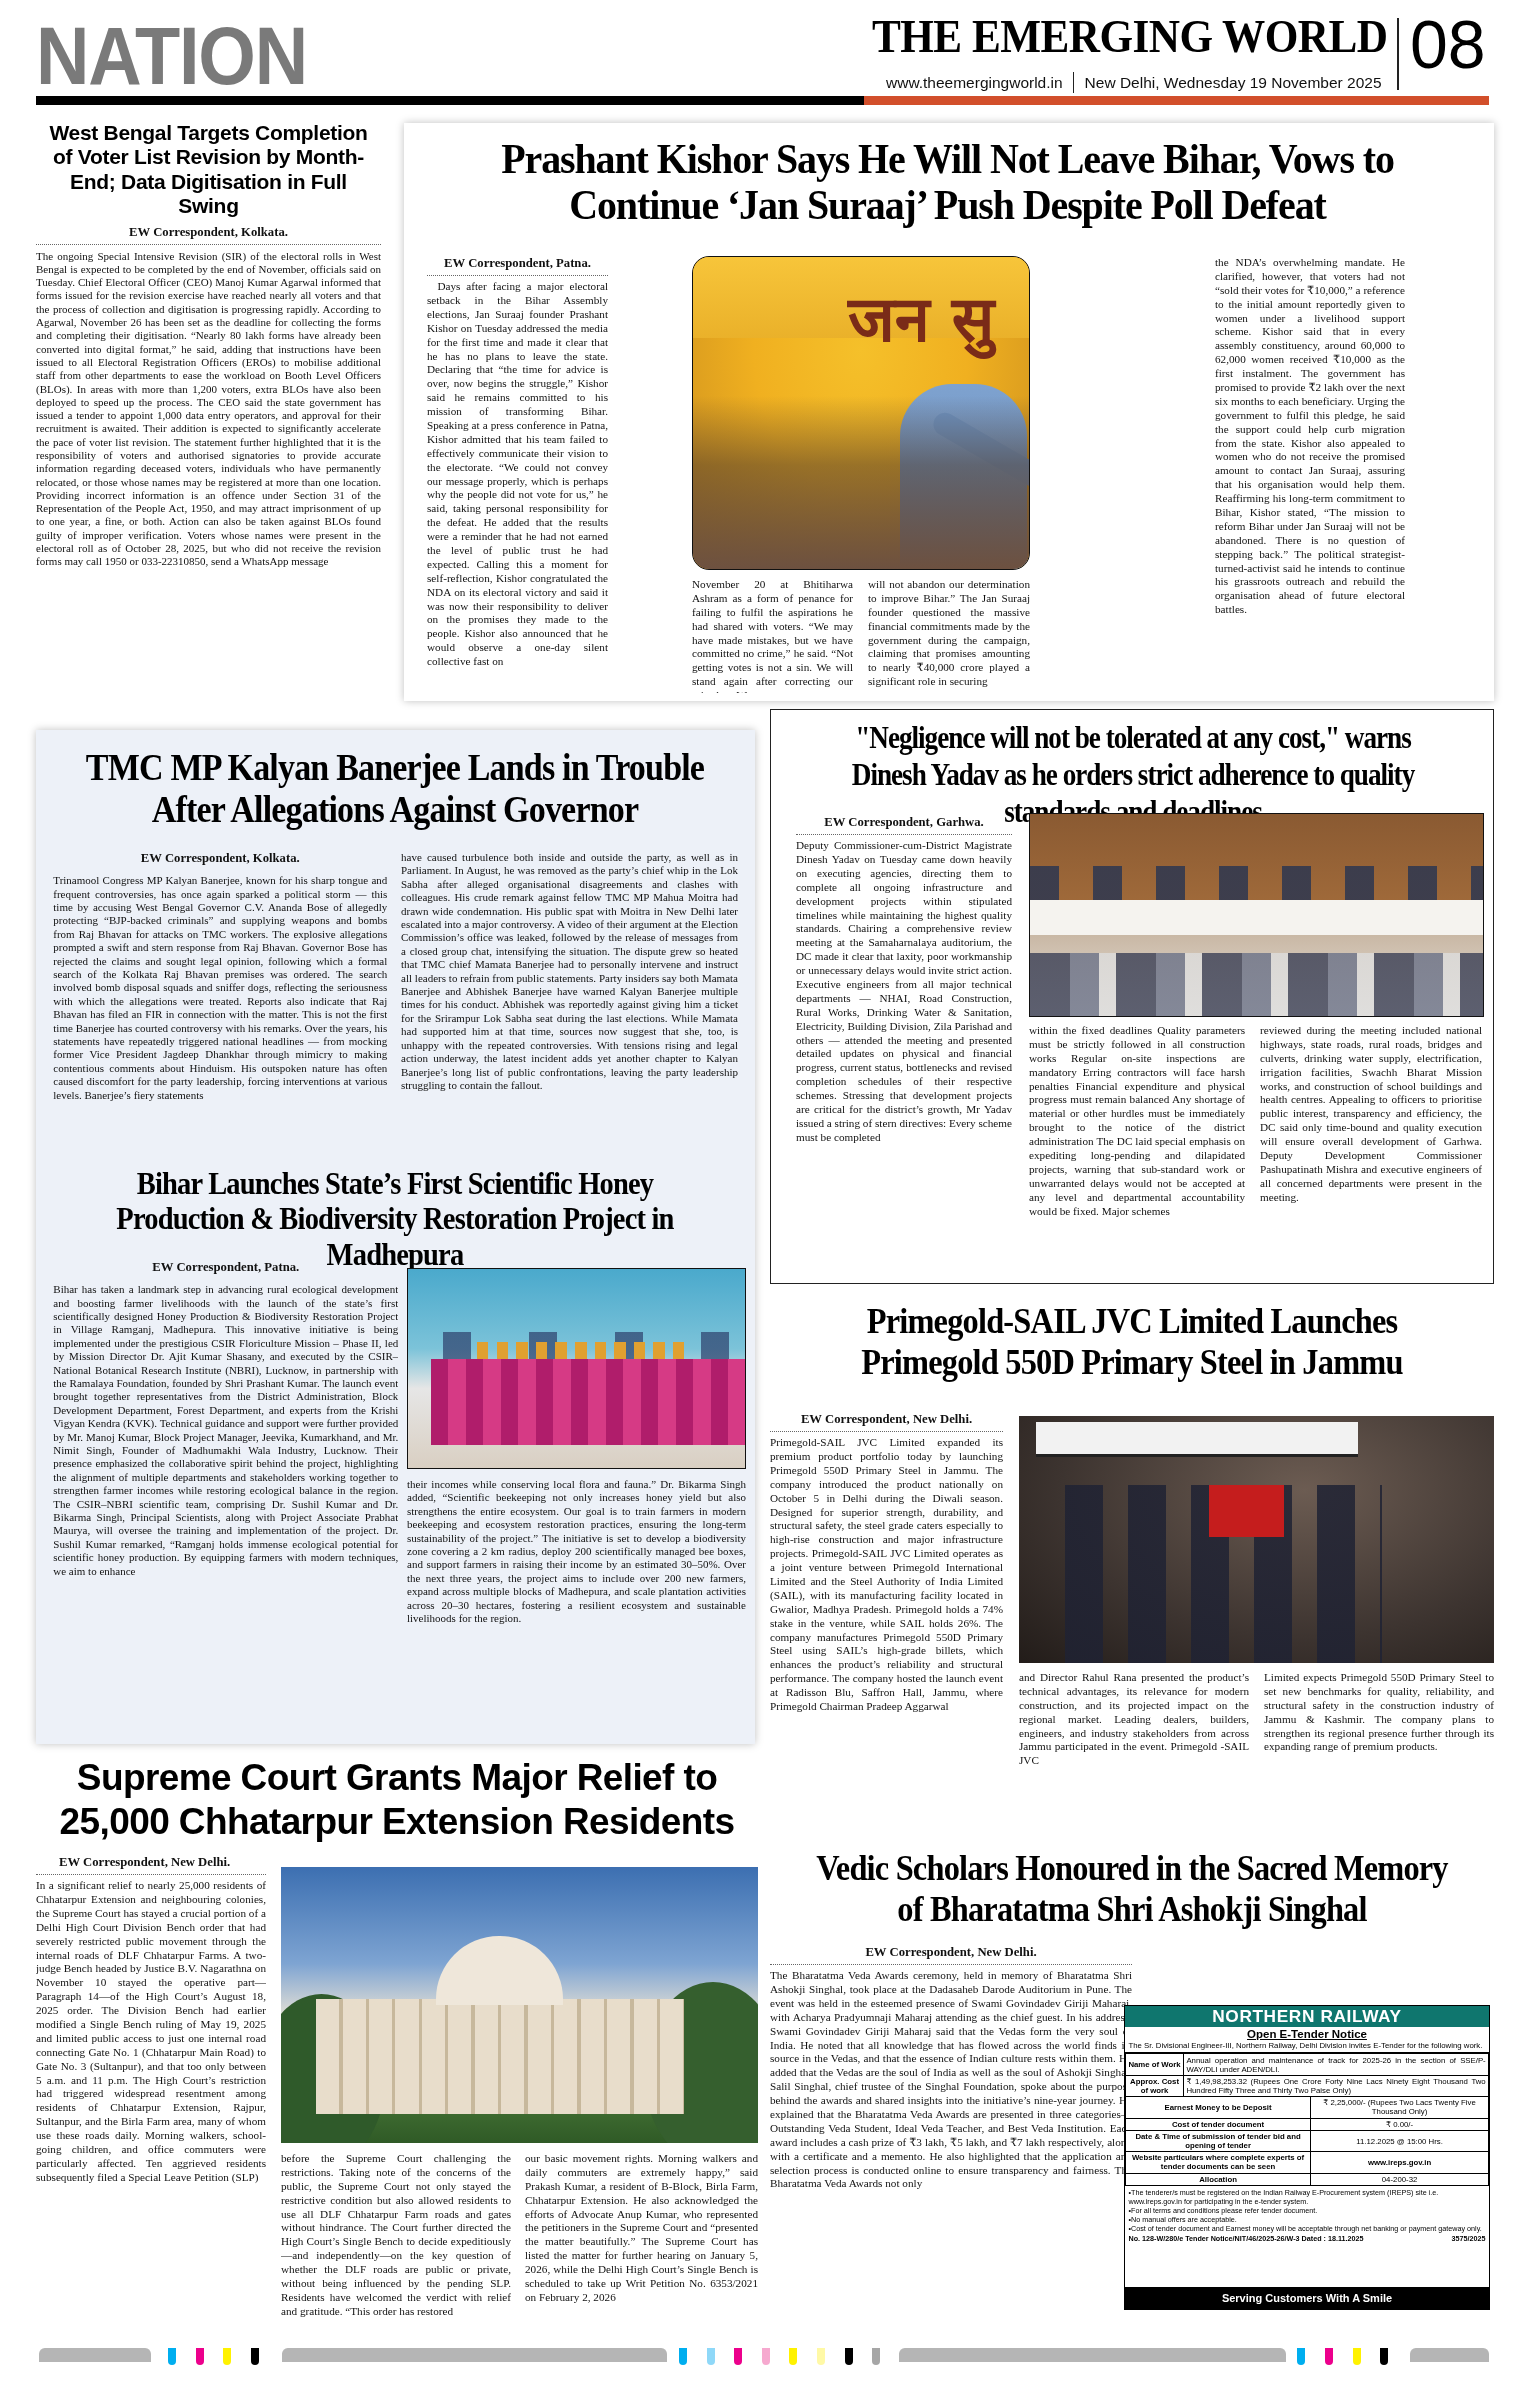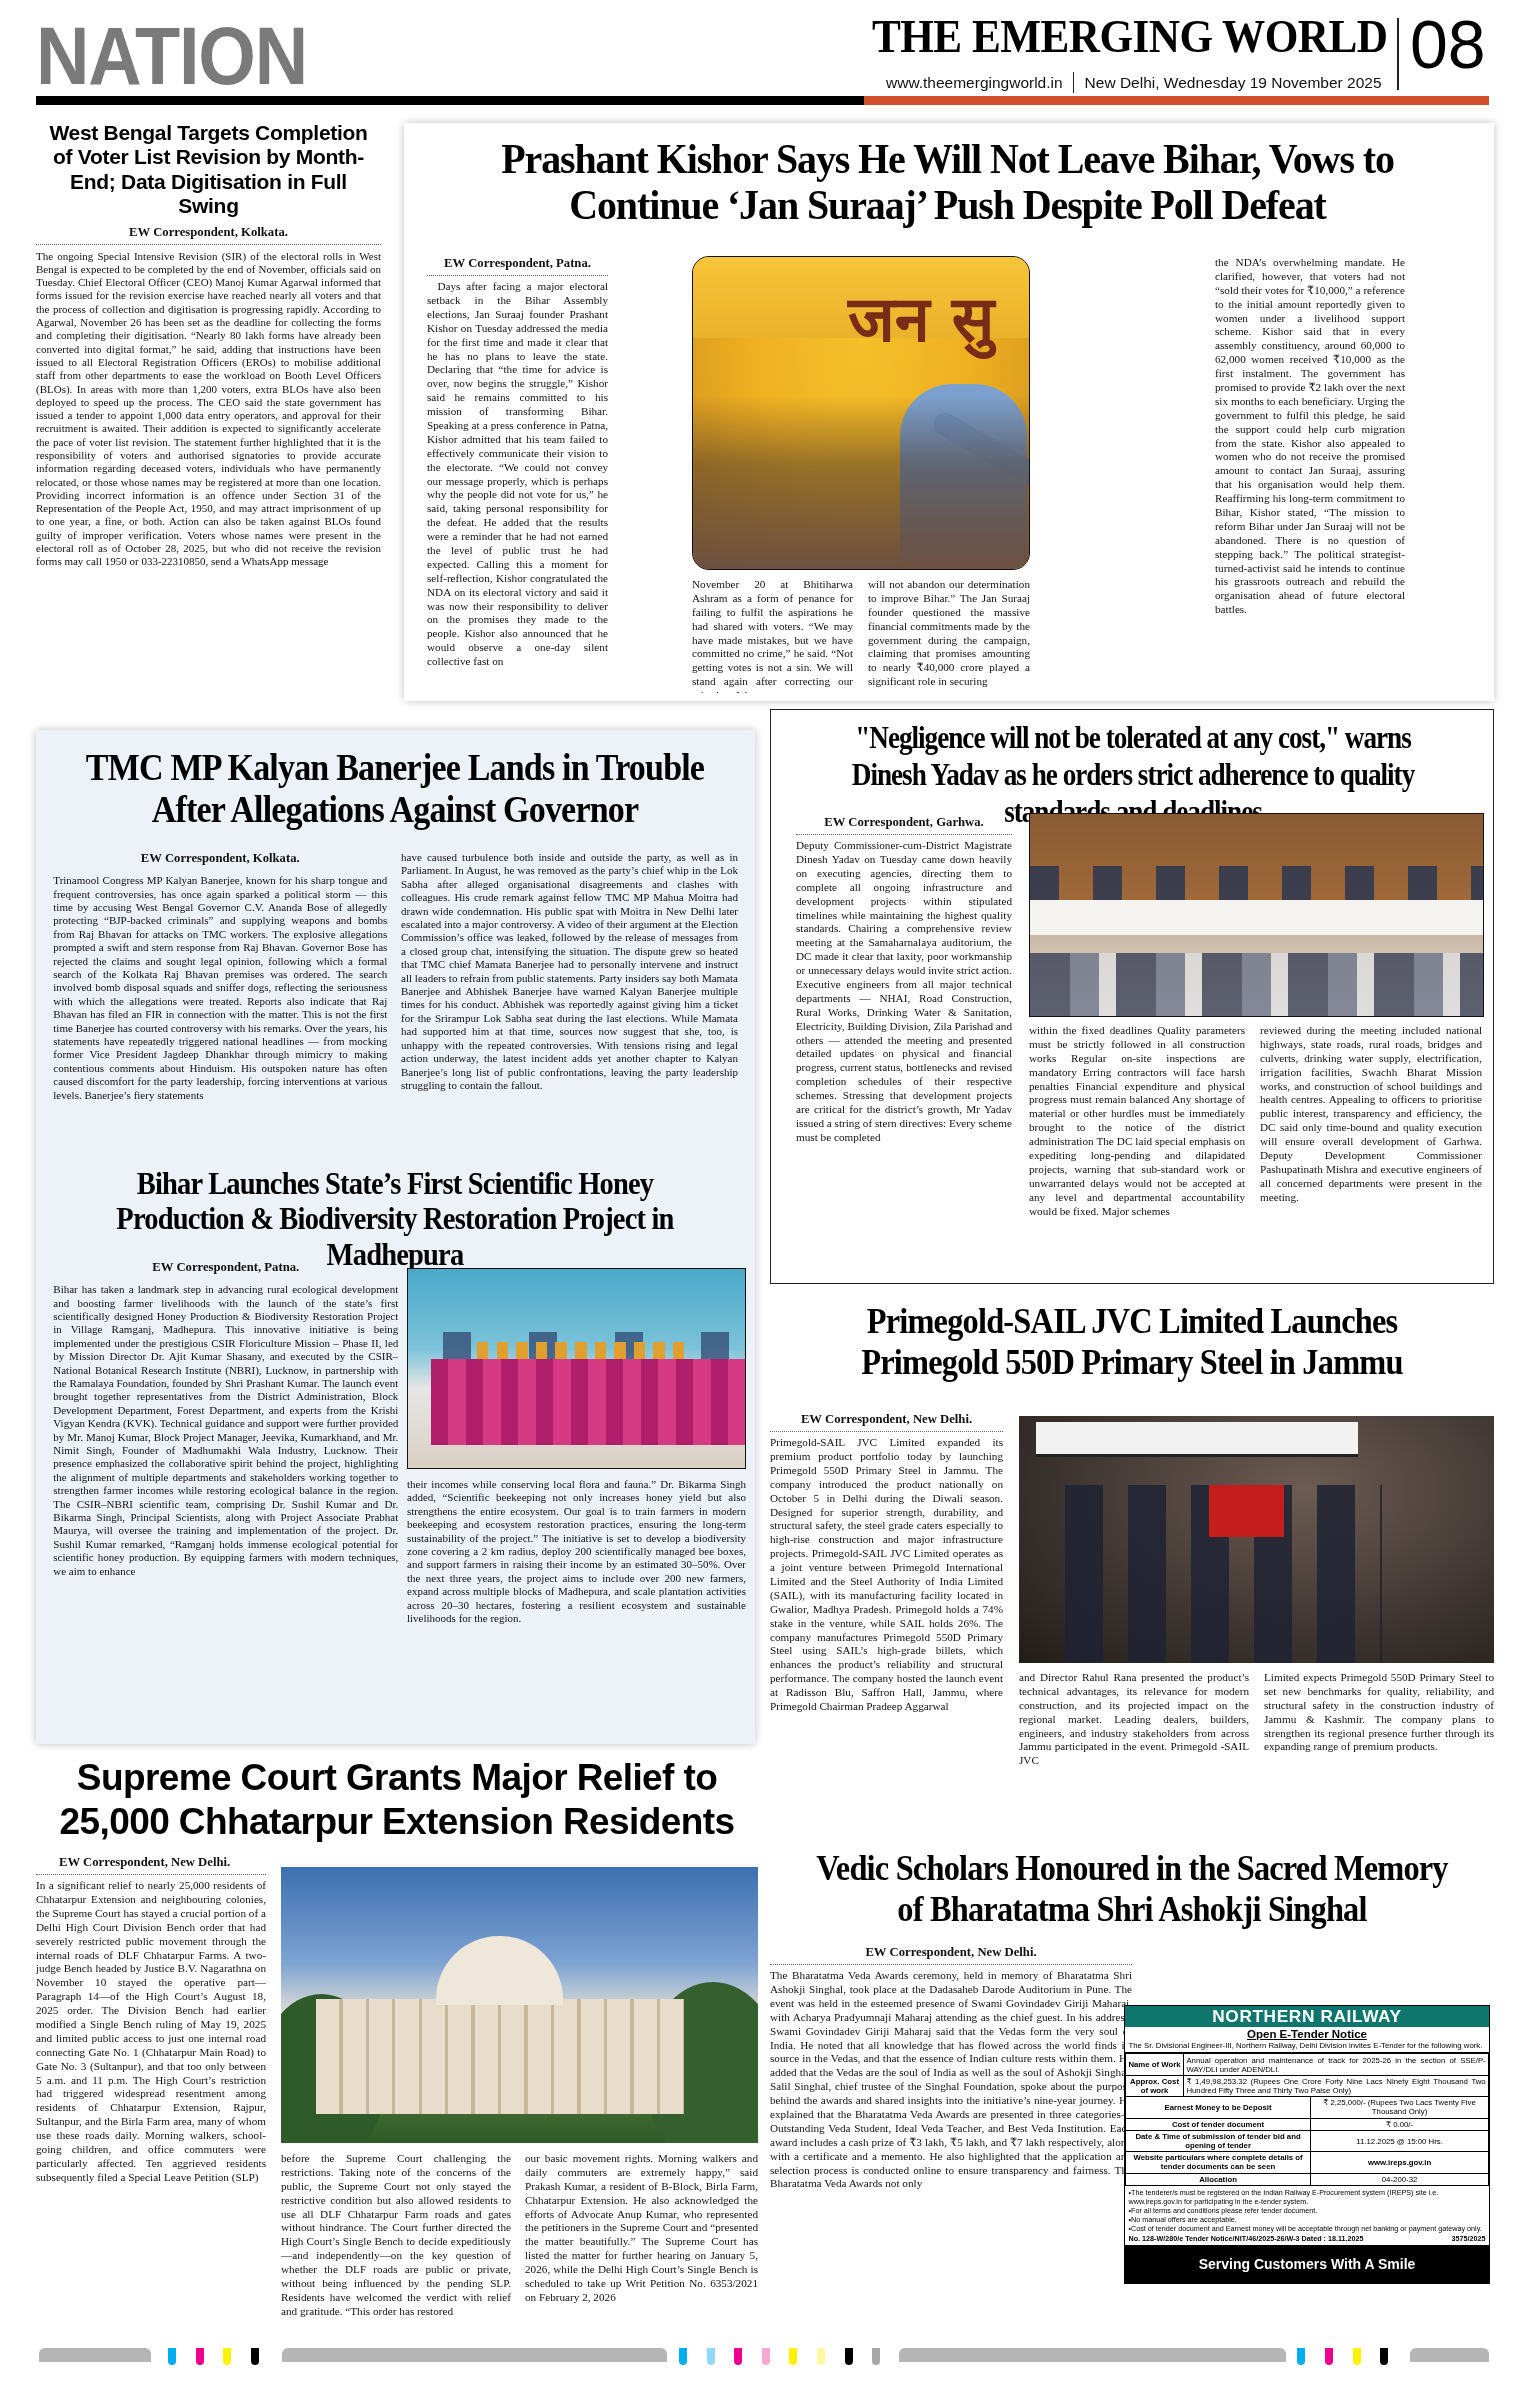--- a/index.html
+++ b/index.html
@@ -66,21 +66,21 @@
   .tender .t-head { background:#0f766e; color:#fff; font-weight:bold; text-align:center; font-size:17.3px; letter-spacing:0.6px; line-height:1.2; }
   .tender .t-sub { text-align:center; font-weight:bold; font-size:11.5px; text-decoration: underline; padding-top:1.2px; }
   .tender .t-intro { font-size:7.8px; padding:1.2px 3.5px 2.3px; border-bottom:1.2px solid #000; text-align:justify; }
   .tender table { width:100%; border-collapse:collapse; font-size:7.8px; }
   .tender td { border:0.9px solid #000; padding:1.2px 2.3px; vertical-align:middle; }
   .tender td.k { font-weight:bold; text-align:center; }
   .tender td.v { text-align:center; }
   .tender td.vl { text-align:justify; }
   .tender .notes { font-size:7.2px; padding:1.7px 3.5px; line-height:1.25; }
   .tender .ref { display:flex; justify-content:space-between; font-weight:bold; font-size:7.2px; padding:0 3.5px 1.2px; }
-  .tender .t-foot { background:#000; color:#fff; text-align:center; font-weight:bold; font-size:14px; padding:11px 0; }
+  .tender .t-foot { background:#000; color:#fff; text-align:center; font-weight:bold; font-size:11px; padding:5px 0;margin-top:42px; }
 
   
   .reg-bar { position:absolute; top:2348px; height:14px; background:#b5b5b5; border-radius:5.8px 5.8px 0 0; }
   .reg-dot { position:absolute; top:2348px; width:8px; height:17.3px; border-radius:0 0 4.6px 4.6px; }
 </style>
 </head>
 <body>
 
 <div class="abs section-label">NATION</div>
 <div class="abs paper-name">THE EMERGING WORLD</div>
@@ -244,21 +244,21 @@
     </tr>
     <tr>
       <td class="k" colspan="2">Cost of tender document</td>
       <td class="v">₹ 0.00/-</td>
     </tr>
     <tr>
       <td class="k" colspan="2">Date &amp; Time of submission of tender bid and opening of tender</td>
       <td class="v">11.12.2025 @ 15:00 Hrs.</td>
     </tr>
     <tr>
-      <td class="k" colspan="2">Website particulars where complete details of tender documents can be seen</td>
+      <td class="k" colspan="2">Website particulars where complete experts of tender documents can be seen</td>
       <td class="v" style="font-weight:bold;">www.ireps.gov.in</td>
     </tr>
     <tr>
       <td class="k" colspan="2">Allocation</td>
       <td class="v">04-200-32</td>
     </tr>
   </tbody>
     </table>
   <div class="notes">
     <div>•The tenderer/s must be registered on the Indian Railway E-Procurement system (IREPS) site i.e. www.ireps.gov.in for participating in the e-tender system.</div>

